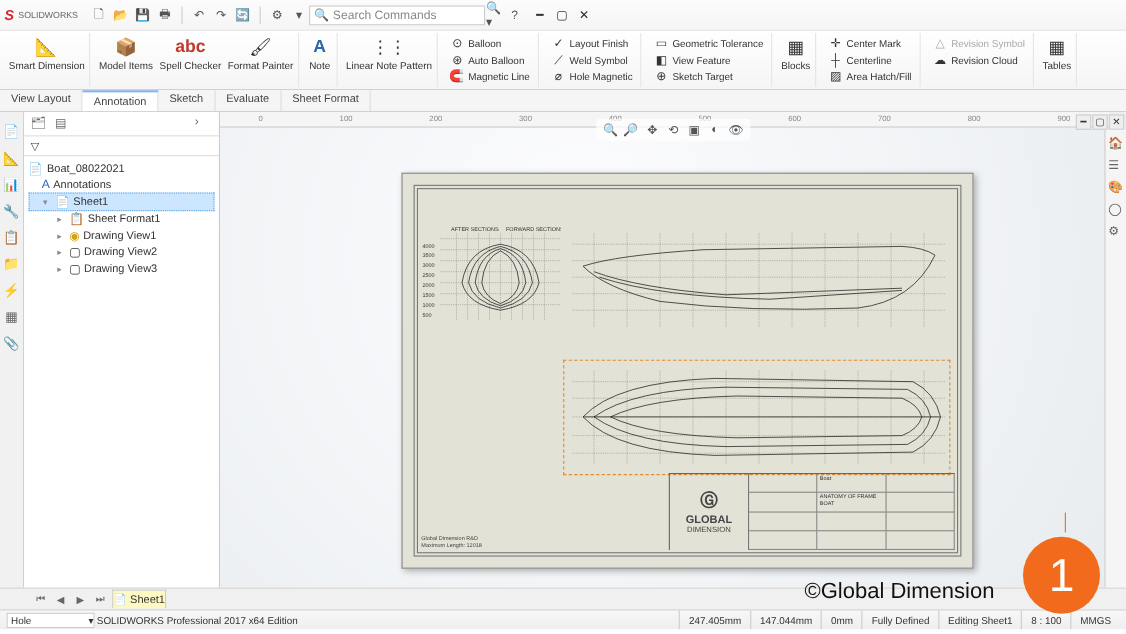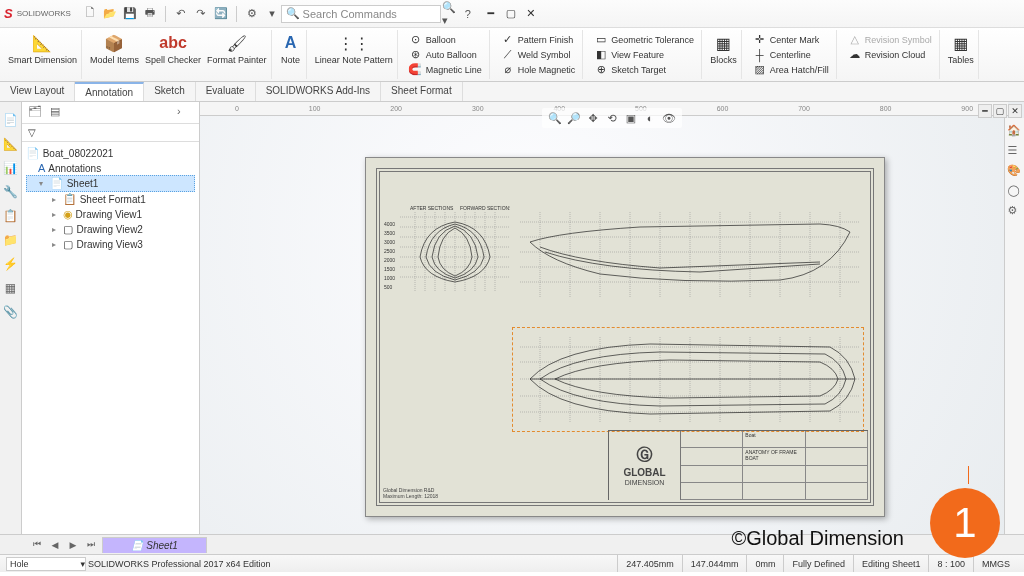--- a/index.html
+++ b/index.html
@@ -69,21 +69,21 @@
 .orangebox { position: absolute; border: 1px dashed #e38b2e; }
 .titleblock { position: absolute; right: 2px; bottom: 2px; width: 260px; height: 70px; border-top: 1px solid #666; border-left: 1px solid #666; display: flex; }
 .tb-logo { width: 72px; display:flex; flex-direction:column; align-items:center; justify-content:center; gap:1px; font-size: 10px; font-weight:700; color:#444; border-right:1px solid #777; }
 .tb-grid { flex:1; display:grid; grid-template-columns: 1fr 1fr 1fr; grid-template-rows: repeat(4,1fr); font-size:5px; color:#333; }
 .tb-grid > div { border-right:1px solid #888; border-bottom:1px solid #888; padding:1px 2px; }
 .tb-desc { position:absolute; left:3px; bottom:3px; width:220px; font-size:5px; color:#444; line-height:1.1; }
 
 
 .sheet-tabs { height: 20px; background: #f0f0f0; border-top: 1px solid #ccc; display: flex; align-items: center; padding-left: 30px; gap: 4px; }
 .nav-arrow { width: 14px; height: 14px; font-size: 9px; color: #666; display:flex;align-items:center;justify-content:center; cursor:pointer; }
-.stab { padding: 2px 28px; background: #c4b5fd; border: 1px solid #ccc; border-bottom: none; font-size: 10px; cursor: pointer; font-style: italic; }
+.stab { padding: 2px 0; background: #fef9c3; border: 1px solid #ccc; border-bottom: none; font-size: 10px; cursor: pointer; }
 
 
 .statusbar { height: 18px; background: linear-gradient(#f8f8f8,#eee); border-top: 1px solid #ccc; display: flex; align-items: center; font-size: 9px; color: #333; padding: 0 6px; }
 .grid-dd { width: 80px; height: 14px; border: 1px solid #ccc; background: #fff; font-size: 9px; padding-left: 3px; display:flex;align-items:center; }
 .sb-spacer { flex: 1; }
 .sb-cell { padding: 0 8px; border-left: 1px solid #ccc; height: 100%; display:flex;align-items:center; }
 
 
 .watermark { position: absolute; bottom: 26px; right: 120px; font-size: 20px; color: #111; font-weight: 500; }
 .badge { position: absolute; right: 24px; bottom: 18px; width: 70px; height: 70px; border-radius: 50%; background: #f26a1b; color: #fff; display: flex; align-items: center; justify-content: center; font-size: 42px; font-weight: 300; }
@@ -171,21 +171,21 @@
     <div class="r-item">
           <span class="sicon">🧲</span>
           <span>Magnetic Line</span>
         </div>
   </div>
     </div>
   <div class="r-group">
       <div class="r-col">
     <div class="r-item">
           <span class="sicon">✓</span>
-          <span>Pattern Finish</span>
+          <span>Layout Finish</span>
         </div>
     <div class="r-item">
           <span class="sicon">⟋</span>
           <span>Weld Symbol</span>
         </div>
     <div class="r-item">
           <span class="sicon">⌀</span>
           <span>Hole Magnetic</span>
         </div>
   </div>
@@ -246,21 +246,20 @@
         <span>Tables</span>
       </div>
     </div>
 </div>
 
 <div class="tabrow">
   <div class="tab">View Layout</div>
   <div class="tab active">Annotation</div>
   <div class="tab">Sketch</div>
   <div class="tab">Evaluate</div>
-  <div class="tab">SOLIDWORKS Add-Ins</div>
   <div class="tab">Sheet Format</div>
 </div>
 
 <div class="main">
   <div class="left-strip">
     <span class="ls-icon">📄</span>
     <span class="ls-icon">📐</span>
     <span class="ls-icon">📊</span>
     <span class="ls-icon">🔧</span>
     <span class="ls-icon">📋</span>

